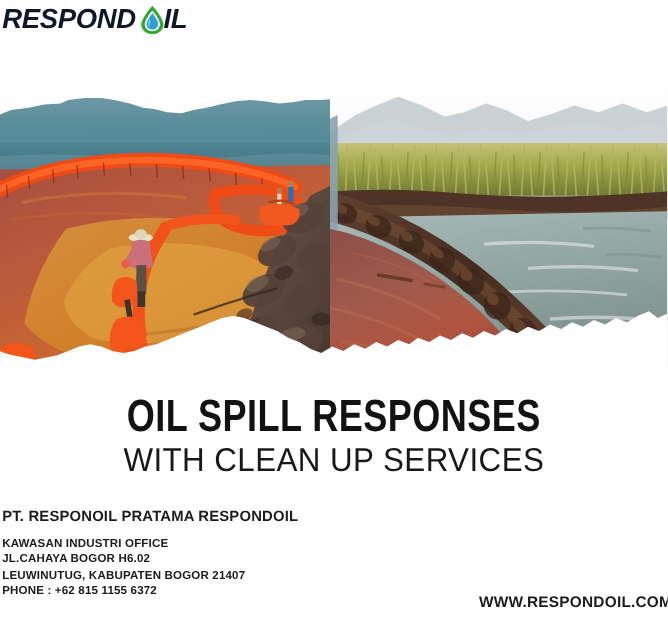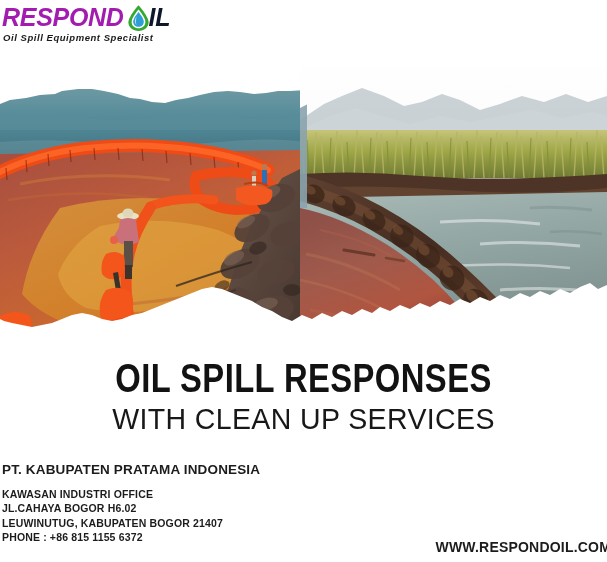--- a/index.html
+++ b/index.html
@@ -32,21 +32,21 @@
     display: flex;
     align-items: center;
     white-space: nowrap;
   }
   .logo-respond {
     font-family: "Liberation Sans", sans-serif;
     font-size: 25px;
     font-weight: bold;
     font-style: italic;
     letter-spacing: -0.3px;
-    color: #a21caf;
+    color: #0f172a;
     line-height: 1;
   }
   .logo-drop {
     position: relative;
     width: 23px;
     height: 28px;
     margin: 0 0px 0 3px;
     top: 1px;
     flex: 0 0 auto;
   }
@@ -187,21 +187,20 @@
     <span class="logo-drop">
       <svg width="23" height="28" viewBox="0 0 23 28">
         <path d="M11.5 1.2 C11.5 1.2 21.6 12.4 21.6 18.3 C21.6 23.6 17.1 27 11.5 27 C5.9 27 1.4 23.6 1.4 18.3 C1.4 12.4 11.5 1.2 11.5 1.2 Z" fill="#35a832"></path>
         <path d="M11.5 5.6 C11.5 5.6 18.4 13.6 18.4 18.0 C18.4 21.8 15.3 24.3 11.5 24.3 C7.7 24.3 4.6 21.8 4.6 18.0 C4.6 13.6 11.5 5.6 11.5 5.6 Z" fill="#ffffff"></path>
         <path d="M11.5 8.0 C11.5 8.0 16.8 14.2 16.8 17.8 C16.8 20.8 14.4 22.8 11.5 22.8 C8.6 22.8 6.2 20.8 6.2 17.8 C6.2 14.2 11.5 8.0 11.5 8.0 Z" fill="#2e9fd4"></path>
         <path d="M9.4 12.6 C9.4 12.6 7.9 15.4 7.9 17.4 C7.9 19.0 8.7 20.1 9.7 20.6 C8.9 19.6 8.7 18.4 8.9 17.1 C9.1 15.6 9.4 14.0 9.4 12.6 Z" fill="#ffffff" opacity="0.75"></path>
       </svg>
     </span>
     <span class="logo-il">IL</span>
   </div>
-  <div class="logo-tagline">Oil Spill Equipment Specialist</div>
 </div>
 
 <div class="collage">
 
   <div class="photo photo-left">
     <svg width="306" height="275" viewBox="0 0 306 275">
       <defs>
         <linearGradient id="lskyg" x1="0" y1="0" x2="0" y2="1">
           <stop offset="0%" stop-color="#ffffff"></stop>
           <stop offset="100%" stop-color="#fdfdfd"></stop>
@@ -479,22 +478,22 @@
     </svg>
   </div>
 </div>
 
 <div class="headline-block">
   <div class="headline-main">OIL SPILL RESPONSES</div>
   <div class="headline-sub">WITH CLEAN UP SERVICES</div>
 </div>
 
 <div class="contact-block">
-  <div class="contact-company">PT. KABUPATEN PRATAMA INDONESIA</div>
+  <div class="contact-company">PT. RESPONOIL PRATAMA RESPONDOIL</div>
   <div class="contact-lines">
     <div class="contact-line">KAWASAN INDUSTRI OFFICE</div>
     <div class="contact-line">JL.CAHAYA BOGOR H6.02</div>
     <div class="contact-line">LEUWINUTUG, KABUPATEN BOGOR 21407</div>
-    <div class="contact-line">PHONE : +86 815 1155 6372</div>
+    <div class="contact-line">PHONE : +62 815 1155 6372</div>
   </div>
 </div>
 
 <div class="website">WWW.RESPONDOIL.COM</div>
 
 </body></html>

